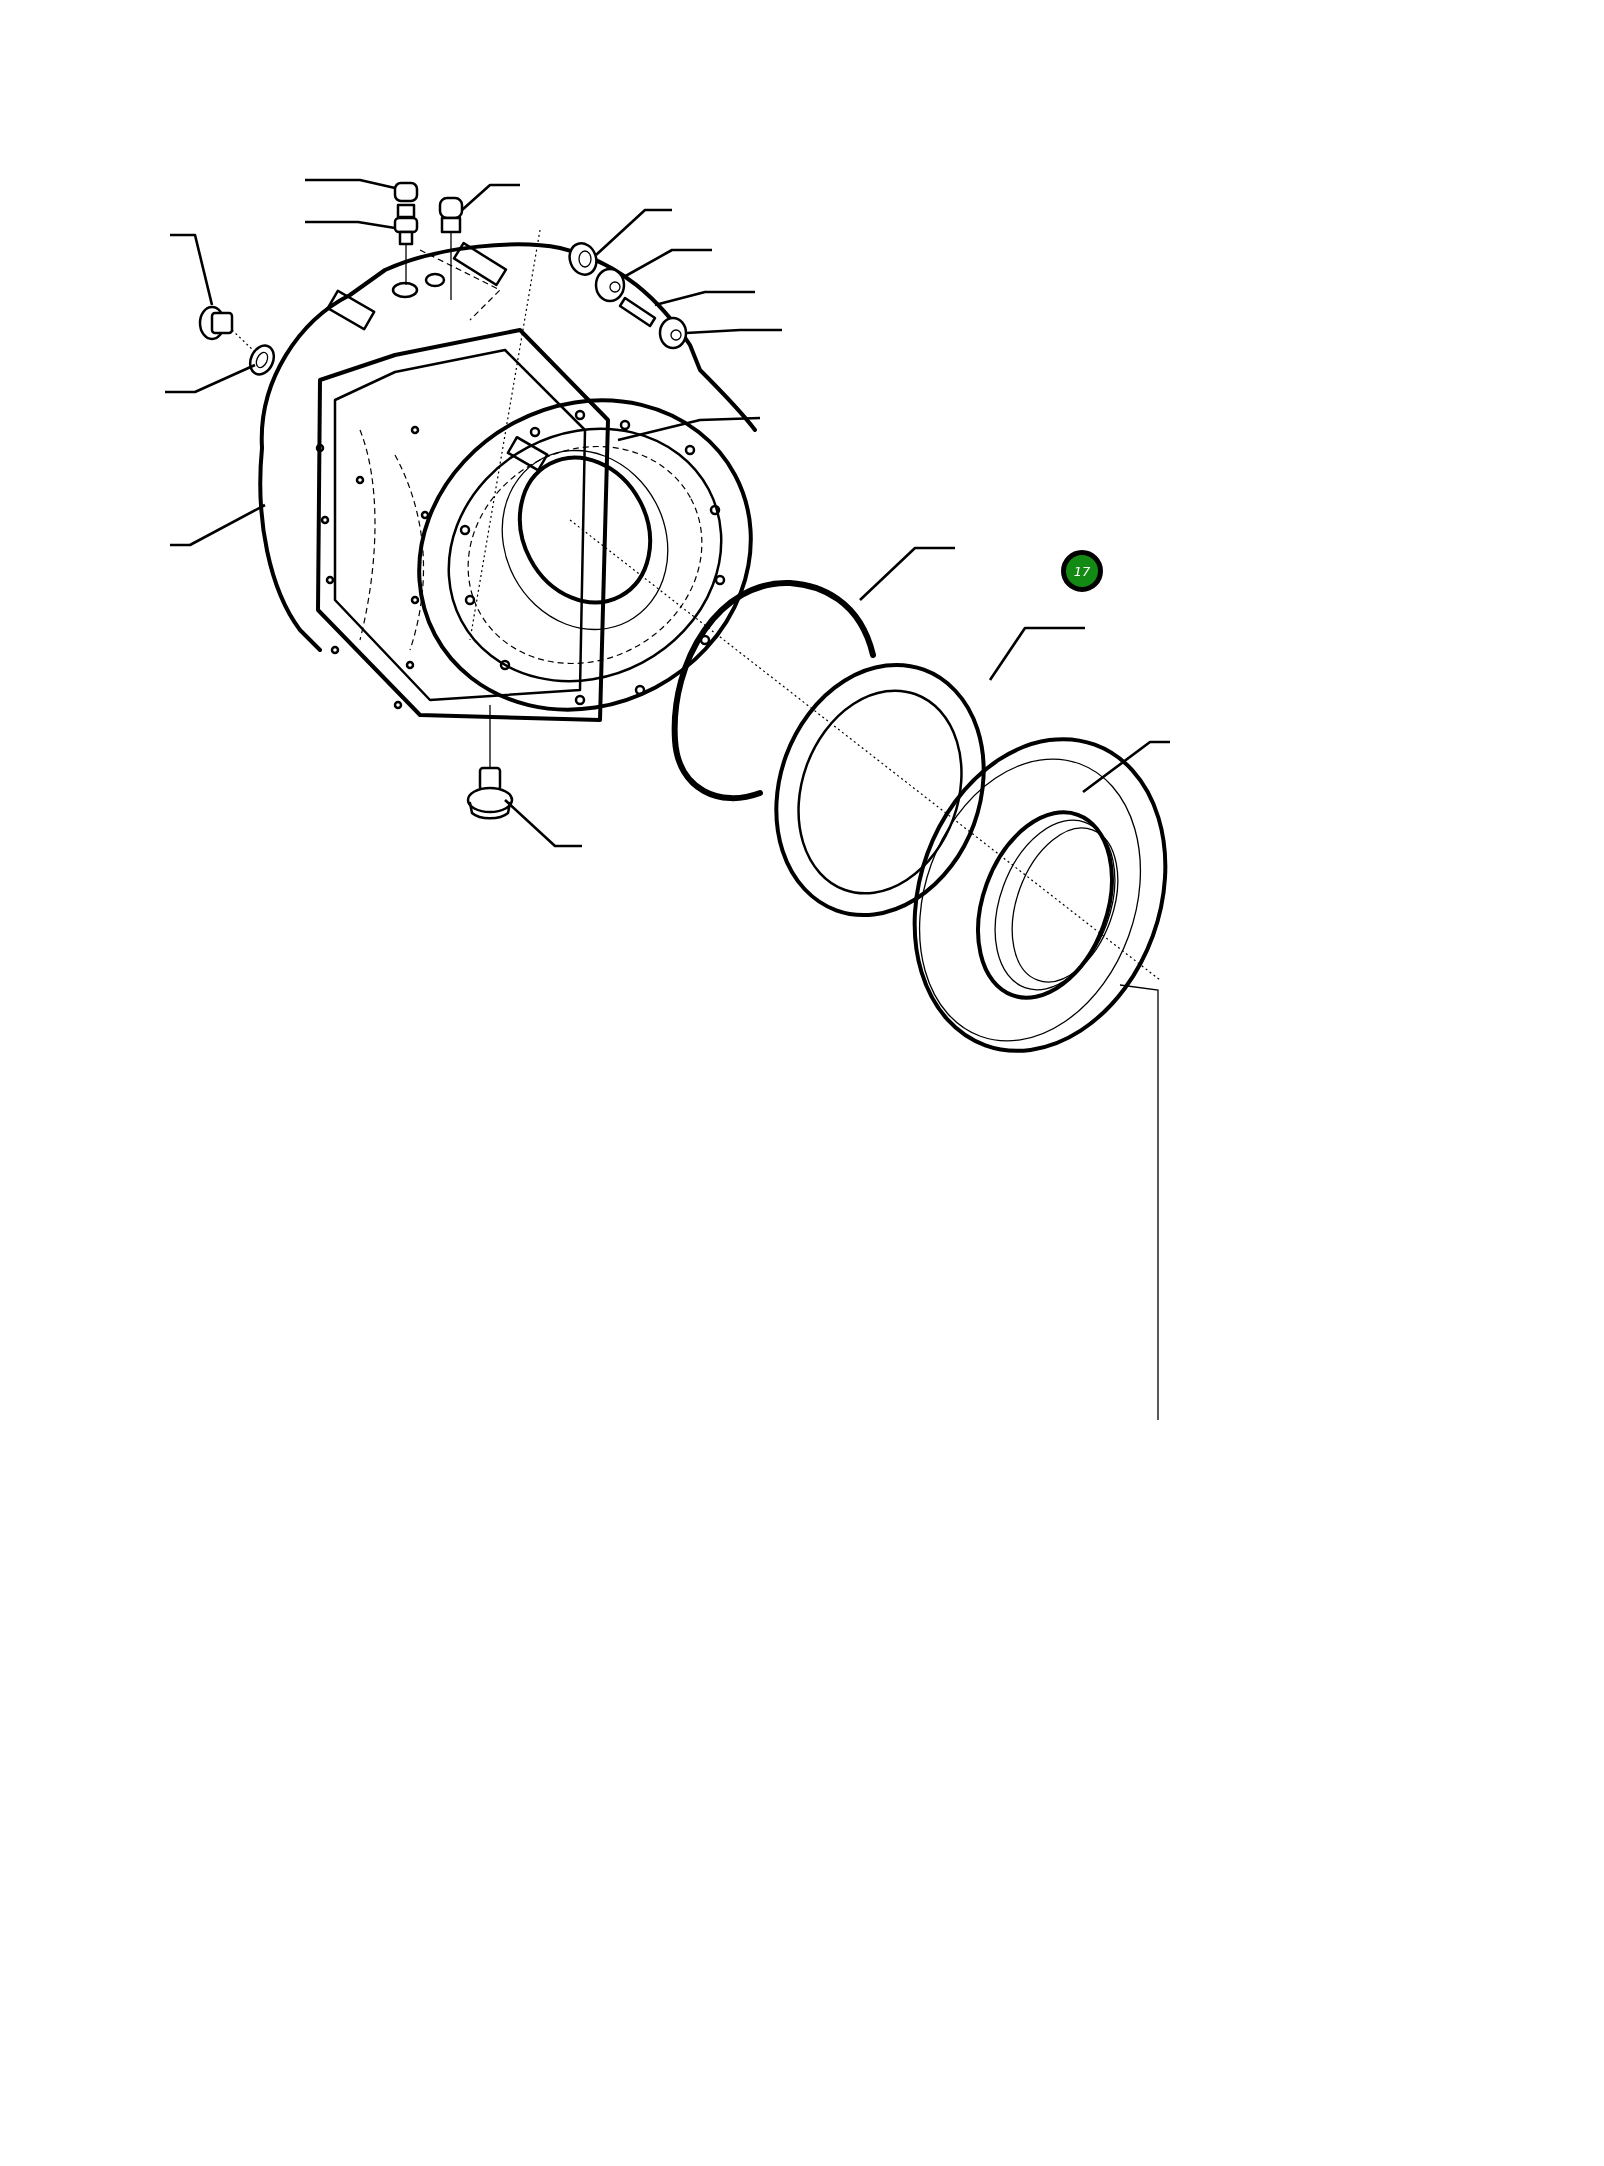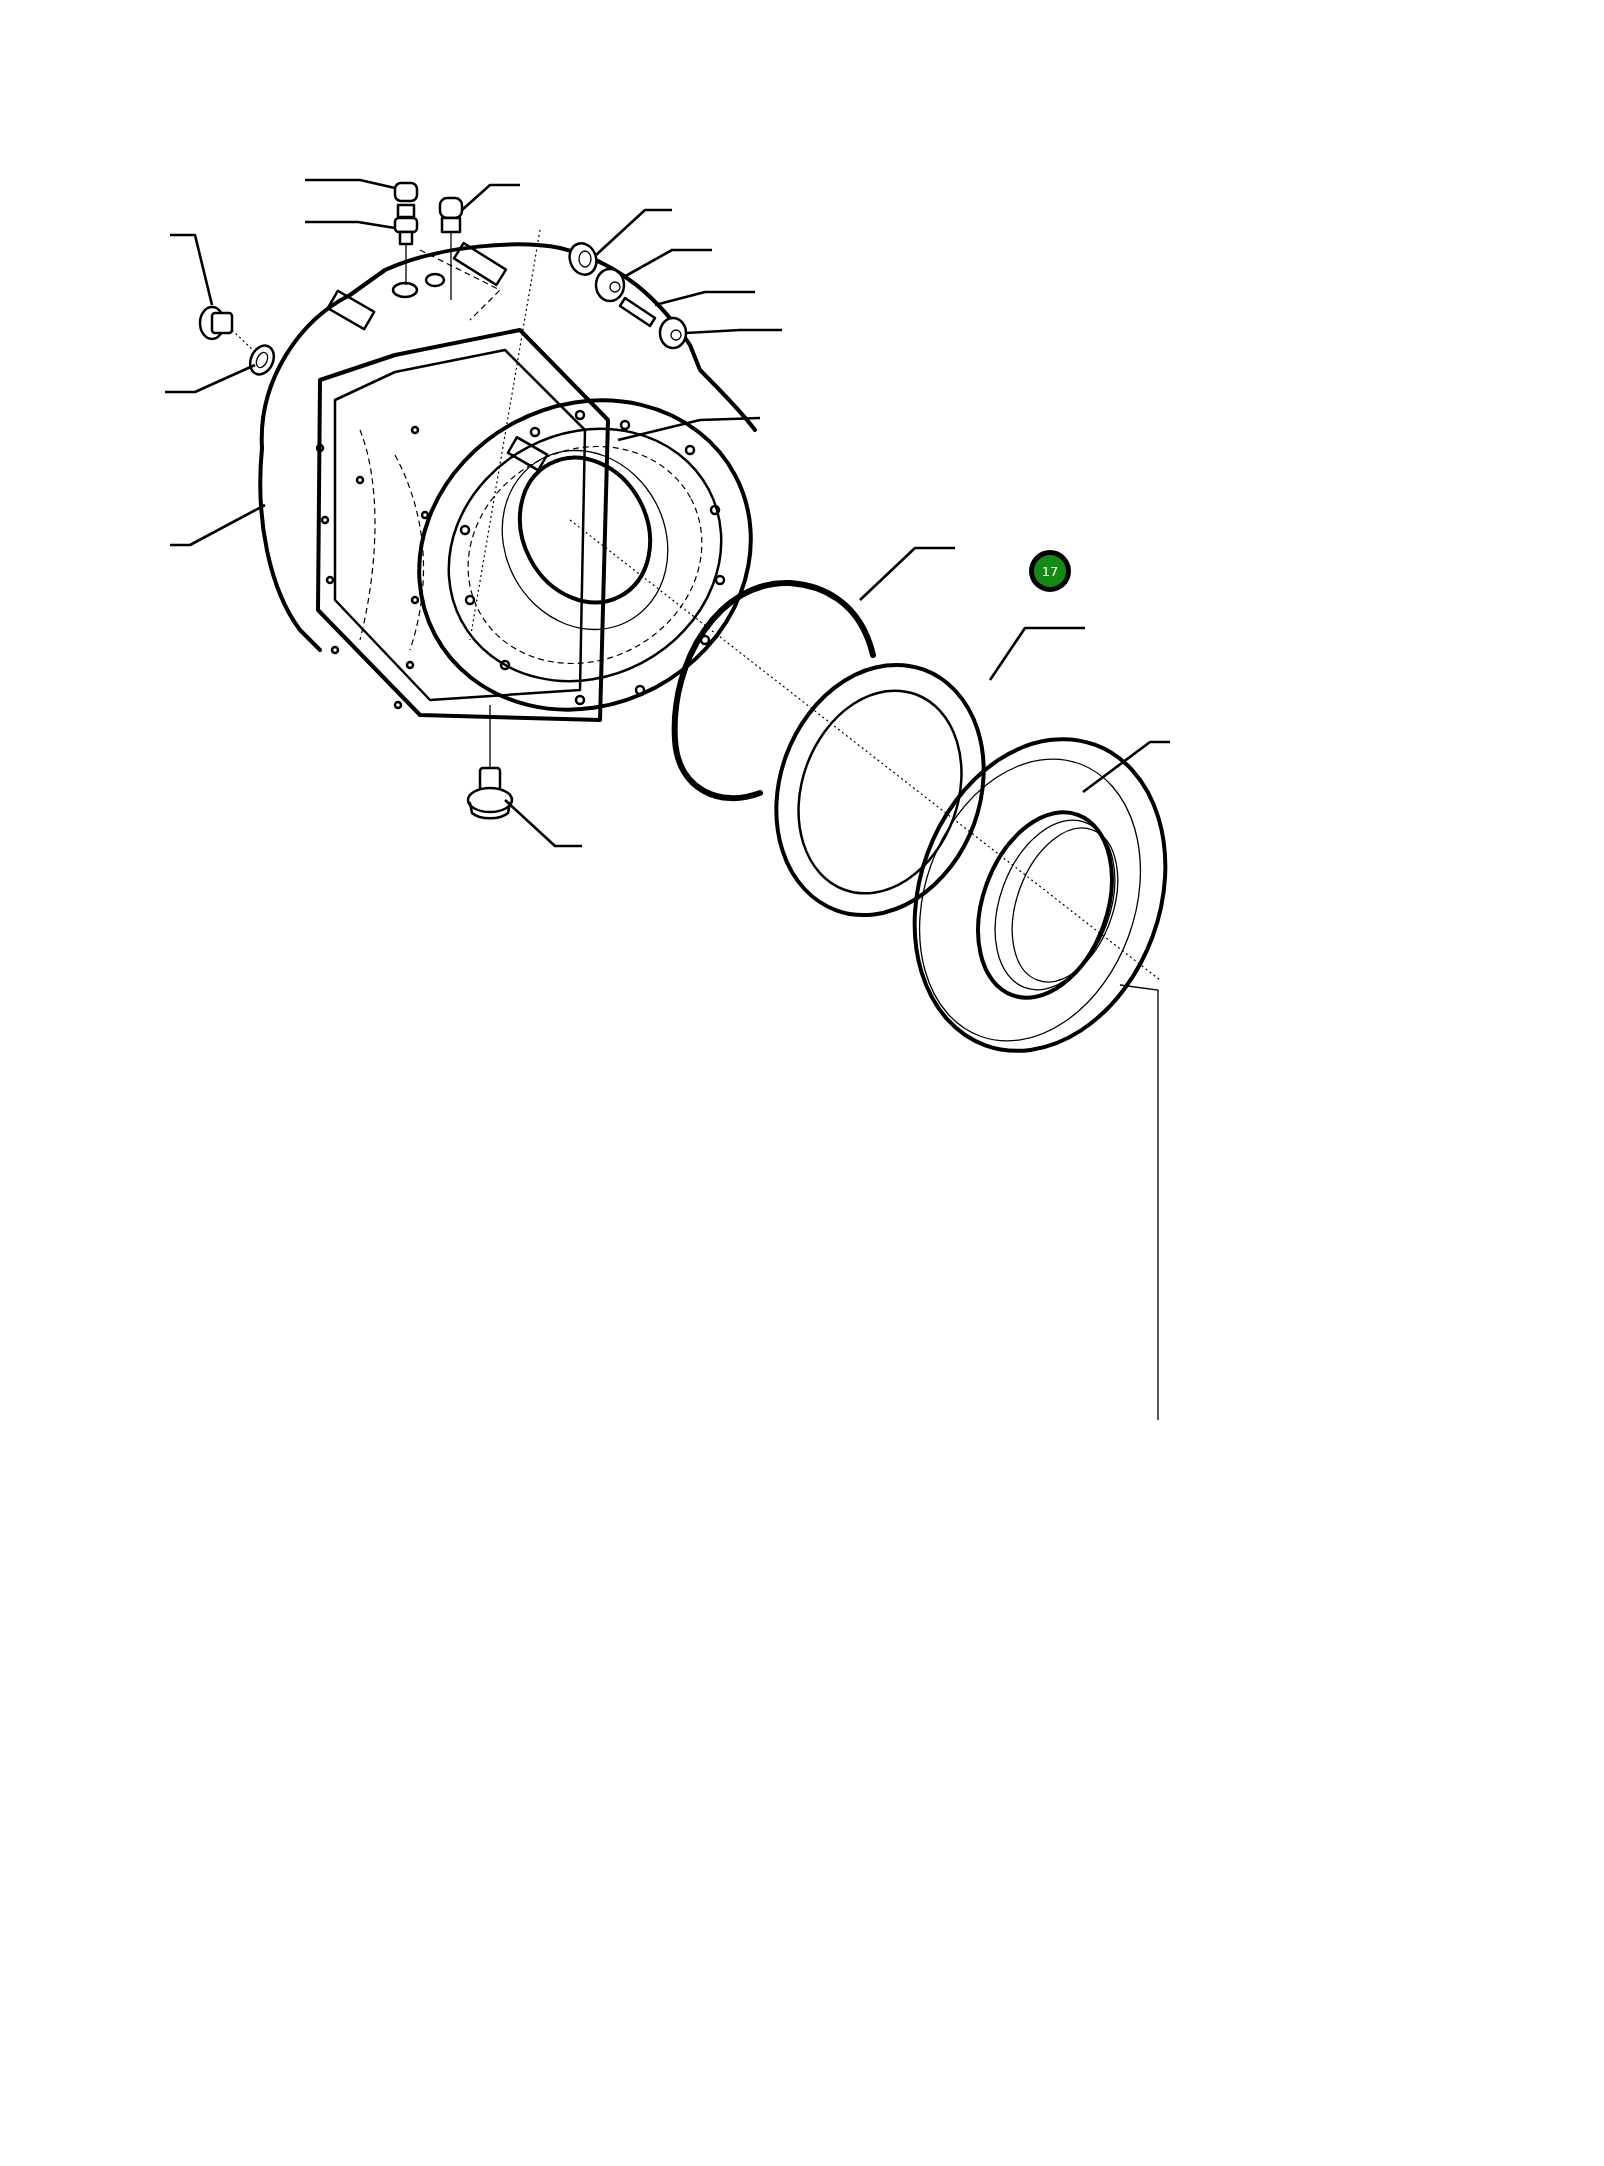--- a/index.html
+++ b/index.html
@@ -313,18 +313,18 @@
 
   
   <g>
     <ellipse class="thick fillw" cx="913" cy="1880" rx="16" ry="17">
     <rect class="med fillw" x="925" y="1868" width="14" height="20" rx="3">
   </rect></ellipse></g>
   <path class="dot" d="M940,1875 L1075,1820">
   <path class="leader" d="M810,2018 L835,2018 L905,1893">
 
 
-<div class="badge" id="hotspot-badge" style="left: 1029px; top: 550px; width: 42px; height: 42px; background: rgb(19, 138, 19); border: 5px solid rgb(0, 0, 0); color: rgb(255, 255, 255);">
+<div class="badge" id="hotspot-badge" style="left: 1061px; top: 550px; width: 42px; height: 42px; background: rgb(19, 138, 19); border: 5px solid rgb(0, 0, 0); color: rgb(255, 255, 255); font-style: italic;">
   <span>17</span>
 </div>
 
 
 
 
 </path></path></path></path></path></path></path></path></path></path></path></path></body></html>

